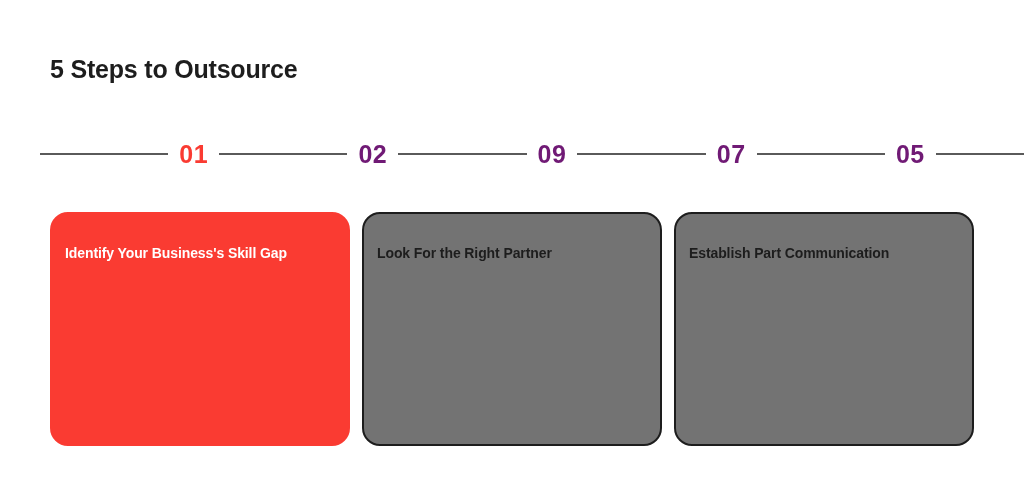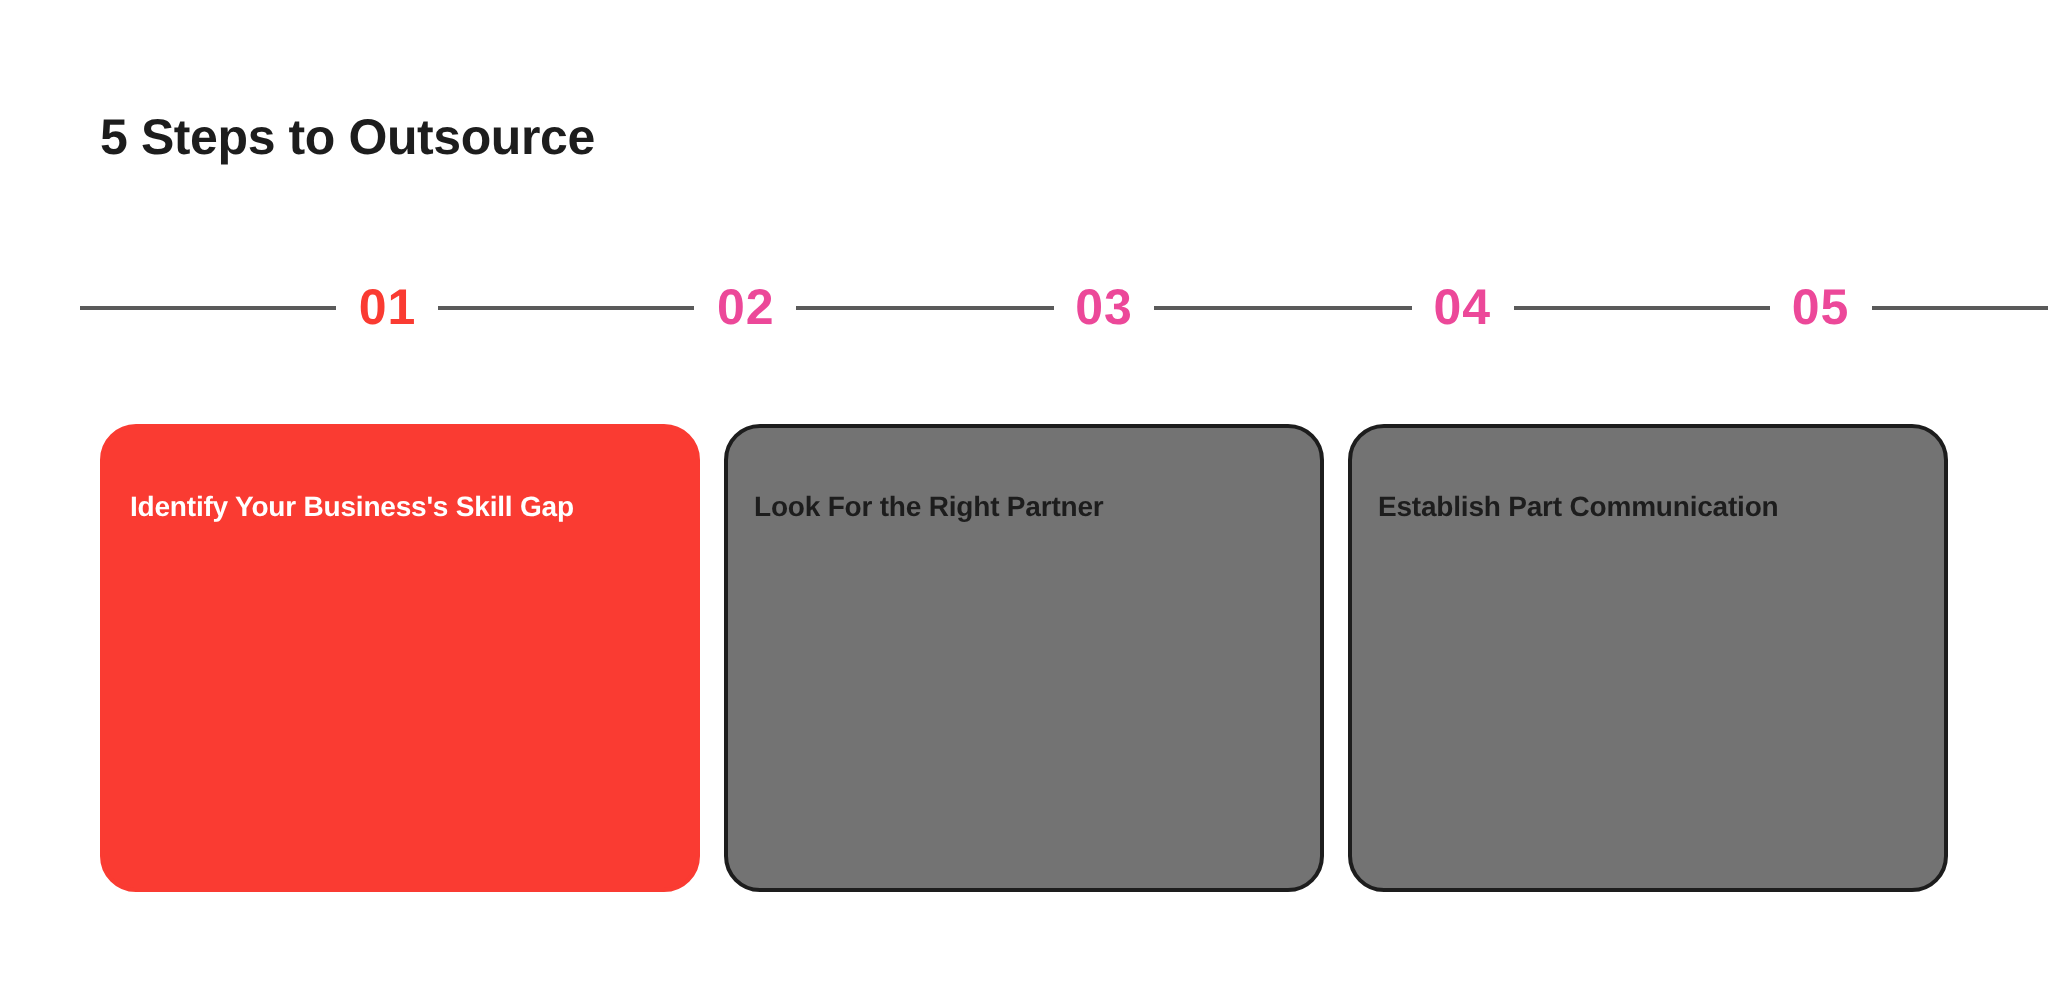--- a/index.html
+++ b/index.html
@@ -53,21 +53,21 @@
     background: #5a5a5a;
     min-width: 4px;
   }
   .step-number {
     flex: 0 0 auto;
     font-size: 25px;
     font-weight: bold;
     line-height: 36px;
     letter-spacing: 0.5px;
     padding: 0 11px;
-    color: #ec4899;
+    color: #701a75;
     white-space: nowrap;
   }
   .step-number.accent {
     color: #fa3b32;
   }
 
   
   .cards-row {
     position: absolute;
     left: 50px;
@@ -106,23 +106,23 @@
 <div class="infographic">
 
   <div class="page-title">5 Steps to Outsource</div>
 
   <div class="step-rail">
     <span class="rail-line"></span>
     <span class="step-number accent">01</span>
     <span class="rail-line"></span>
     <span class="step-number">02</span>
     <span class="rail-line"></span>
-    <span class="step-number">03</span>
+    <span class="step-number">09</span>
     <span class="rail-line"></span>
-    <span class="step-number">04</span>
+    <span class="step-number">07</span>
     <span class="rail-line"></span>
     <span class="step-number">05</span>
     <span class="rail-line"></span>
   </div>
 
   <div class="cards-row">
 
     <div class="card filled">
       <div class="card-text">Identify Your Business's Skill Gap</div>
     </div>

